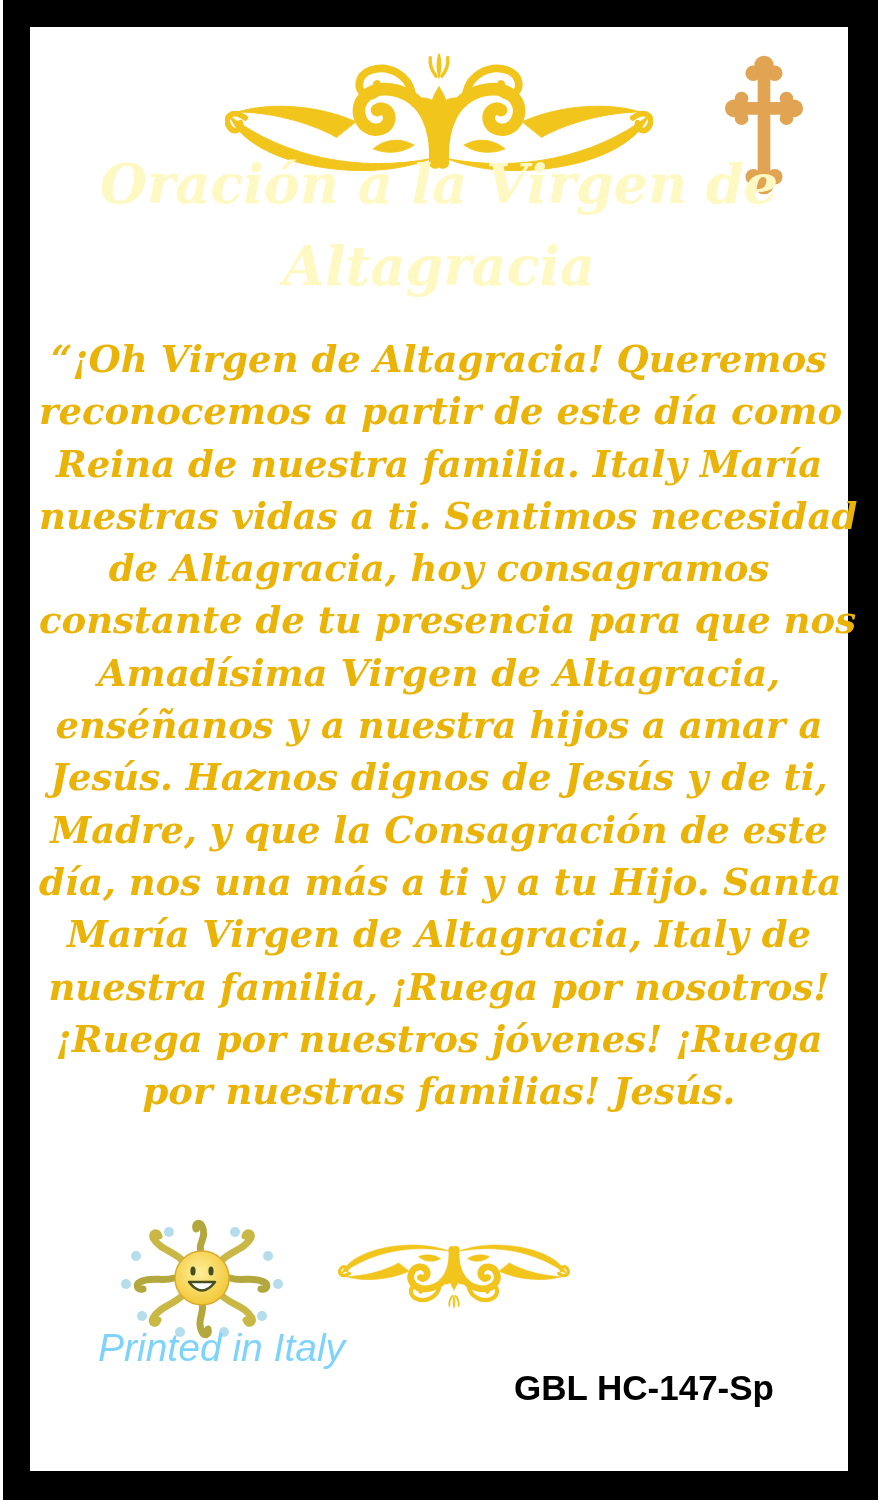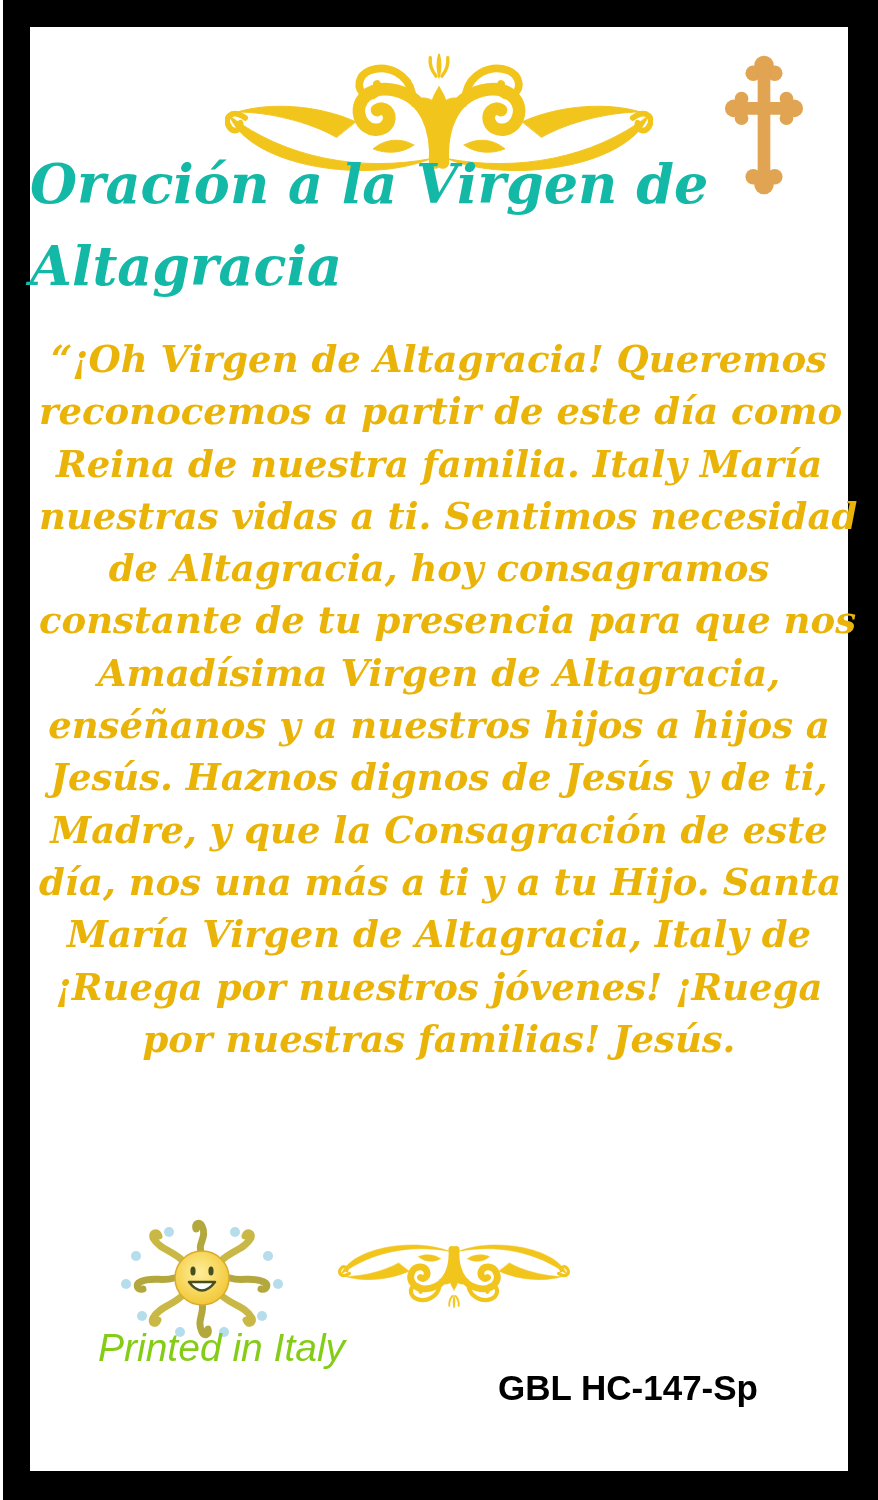--- a/index.html
+++ b/index.html
@@ -2,37 +2,37 @@
 <html><head>
 <meta charset="utf-8">
 <style>
   html,body{margin:0;padding:0;background:#000;}
   .page{position:relative;width:878px;height:1500px;background:#000;overflow:hidden;
         font-family:"Liberation Sans",sans-serif;}
   .outer-edge{position:absolute;left:0;top:0;width:3px;height:100%;background:#fff;}
   .card{position:absolute;left:30px;top:27px;width:818px;height:1444px;background:#fff;}
   .ornament-top{position:absolute;left:225px;top:50px;width:428px;height:126px;z-index:1;}
   .cross{position:absolute;left:723px;top:52px;width:82px;height:146px;z-index:2;}
-  .title-line{position:absolute;left:30px;width:818px;text-align:left;z-index:3;
-        color:#14b8a6;font-family:"DejaVu Serif",serif;font-style:italic;font-weight:bold;
+  .title-line{position:absolute;left:30px;width:818px;text-align:center;z-index:3;
+        color:#fef9c3;font-family:"DejaVu Serif",serif;font-style:italic;font-weight:bold;
         font-size:54px;line-height:76px;white-space:nowrap;}
   .title-1{top:146px;}
   .title-2{top:228px;}
   .prayer{position:absolute;left:39px;top:333px;width:800px;z-index:3;
         color:#eab308;font-family:"DejaVu Serif",serif;font-style:italic;font-weight:bold;
         font-size:37px;line-height:52.3px;text-align:center;}
   .prayer-line{white-space:nowrap;}
   .sun{position:absolute;left:112px;top:1218px;width:180px;height:124px;z-index:2;}
   .ornament-bottom{position:absolute;left:338px;top:1242px;width:232px;height:68px;z-index:2;}
-  .printed-in{position:absolute;left:98px;top:1326px;z-index:3;color:#84cc16;
+  .printed-in{position:absolute;left:98px;top:1326px;z-index:3;color:#7dd3fc;
         font-family:"Liberation Sans",sans-serif;font-style:italic;font-size:39px;
         line-height:44px;white-space:nowrap;}
   .product-code{position:absolute;left:30px;top:1366px;width:728px;text-align:right;z-index:3;
         color:#000;font-family:"Liberation Sans",sans-serif;font-weight:bold;font-size:35px;
-        line-height:44px;white-space:nowrap;}
+        line-height:44px;white-space:nowrap;padding-left:16px;}
 </style>
 </head>
 <body>
 
 <div class="page">
   <div class="outer-edge"></div>
   <div class="card"></div>
 
   <svg class="ornament-top" viewBox="0 0 440 130">
     <g id="flourish" fill="#F2C51D" stroke="#F2C51D" stroke-linecap="round">
@@ -78,25 +78,26 @@
   <div class="title-line title-2">Altagracia</div>
 
   <div class="prayer">
     <div class="prayer-line">“¡Oh Virgen de Altagracia! Queremos</div>
     <div class="prayer-line">reconocemos a partir de este día como</div>
     <div class="prayer-line">Reina de nuestra familia. Italy María</div>
     <div class="prayer-line">nuestras vidas a ti. Sentimos necesidad</div>
     <div class="prayer-line">de Altagracia, hoy consagramos</div>
     <div class="prayer-line">constante de tu presencia para que nos</div>
     <div class="prayer-line">Amadísima Virgen de Altagracia,</div>
-    <div class="prayer-line">enséñanos y a nuestros hijos a hijos a</div>
+    <div class="prayer-line">enséñanos y a nuestra hijos a amar a</div>
     <div class="prayer-line">Jesús. Haznos dignos de Jesús y de ti,</div>
     <div class="prayer-line">Madre, y que la Consagración de este</div>
     <div class="prayer-line">día, nos una más a ti y a tu Hijo. Santa</div>
     <div class="prayer-line">María Virgen de Altagracia, Italy de</div>
+    <div class="prayer-line">nuestra familia, ¡Ruega por nosotros!</div>
     <div class="prayer-line">¡Ruega por nuestros jóvenes! ¡Ruega</div>
     <div class="prayer-line">por nuestras familias! Jesús.</div>
   </div>
 
   <svg class="sun" viewBox="0 0 180 124">
     <defs>
       <radialGradient id="sg" cx="45%" cy="40%" r="65%">
         <stop offset="0" stop-color="#ffee9a"></stop>
           <stop offset="1" stop-color="#f1c52f"></stop>
       </radialGradient>

